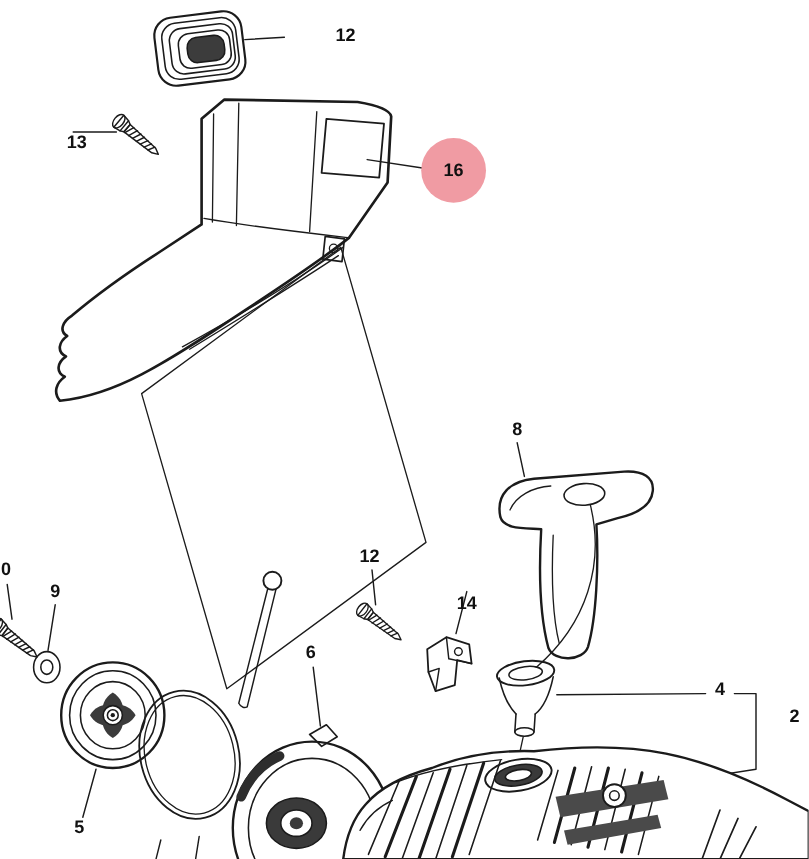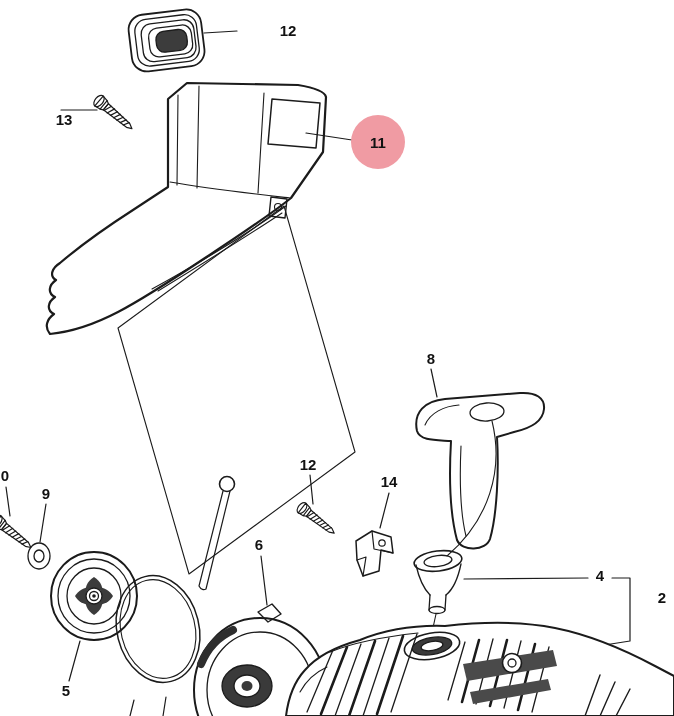--- a/index.html
+++ b/index.html
@@ -179,28 +179,28 @@
         <circle cx="512" cy="663" r="9.5" fill="#ffffff" stroke-width="1.6"></circle>
         <circle cx="512" cy="663" r="4"></circle>
         <path d="M600,675 L585,716 M615,682 L600,716 M630,689 L616,716" stroke-width="1.4"></path>
         <path d="M300,692 C306,681 316,672 327,667" stroke-width="1.1"></path>
       </g>
 
     </g>
   </svg>
 
   <div class="balloon" style="left: 378px; top: 142px; background-color: rgb(240, 155, 163);">
-    <span class="balloon-num">11</span>
+    <span class="balloon-num">16</span>
   </div>
 
   <div class="callout" style="left:248px; top:30px;margin-left:40px;">12</div>
   <div class="callout" style="left:64px;  top:108px;margin-top:11px;">13</div>
   <div class="callout" style="left:431px; top:358px;">8</div>
   <div class="callout" style="left:5px;   top:475px;">0</div>
   <div class="callout" style="left:46px;  top:493px;">9</div>
   <div class="callout" style="left:308px; top:464px;">12</div>
-  <div class="callout" style="left:389px; top:481px;">14</div>
+  <div class="callout" style="left:389px; top:503px;">14</div>
   <div class="callout" style="left:259px; top:544px;">6</div>
   <div class="callout" style="left:600px; top:575px;">4</div>
   <div class="callout" style="left:662px; top:597px;">2</div>
   <div class="callout" style="left:66px;  top:690px;">5</div>
 
 </div>
 
 </body></html>

